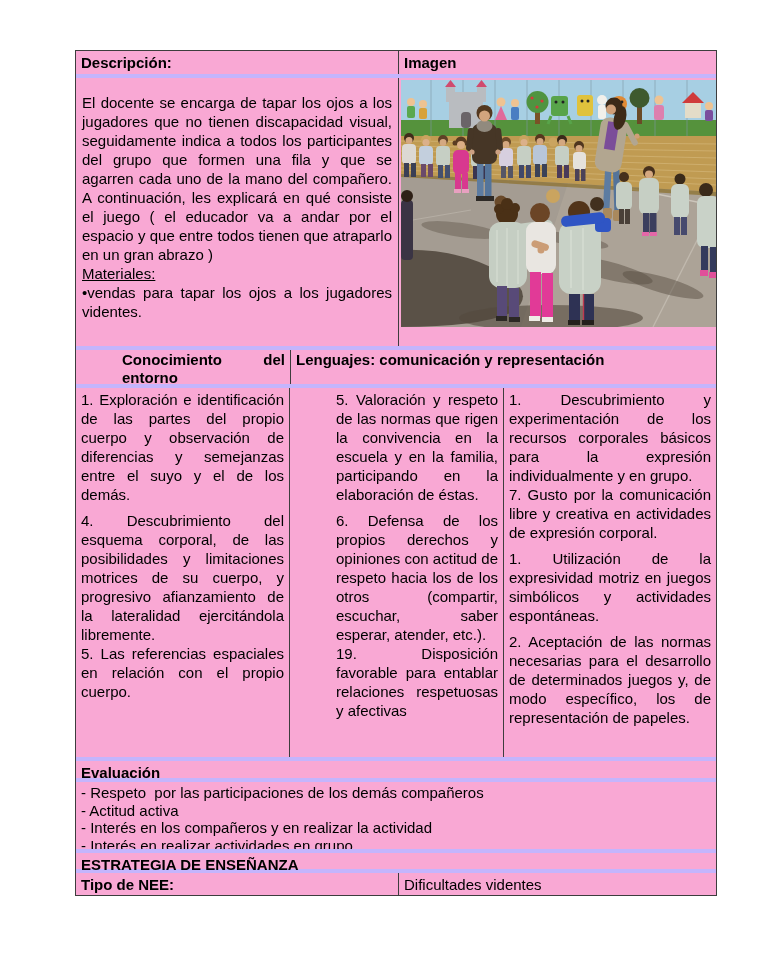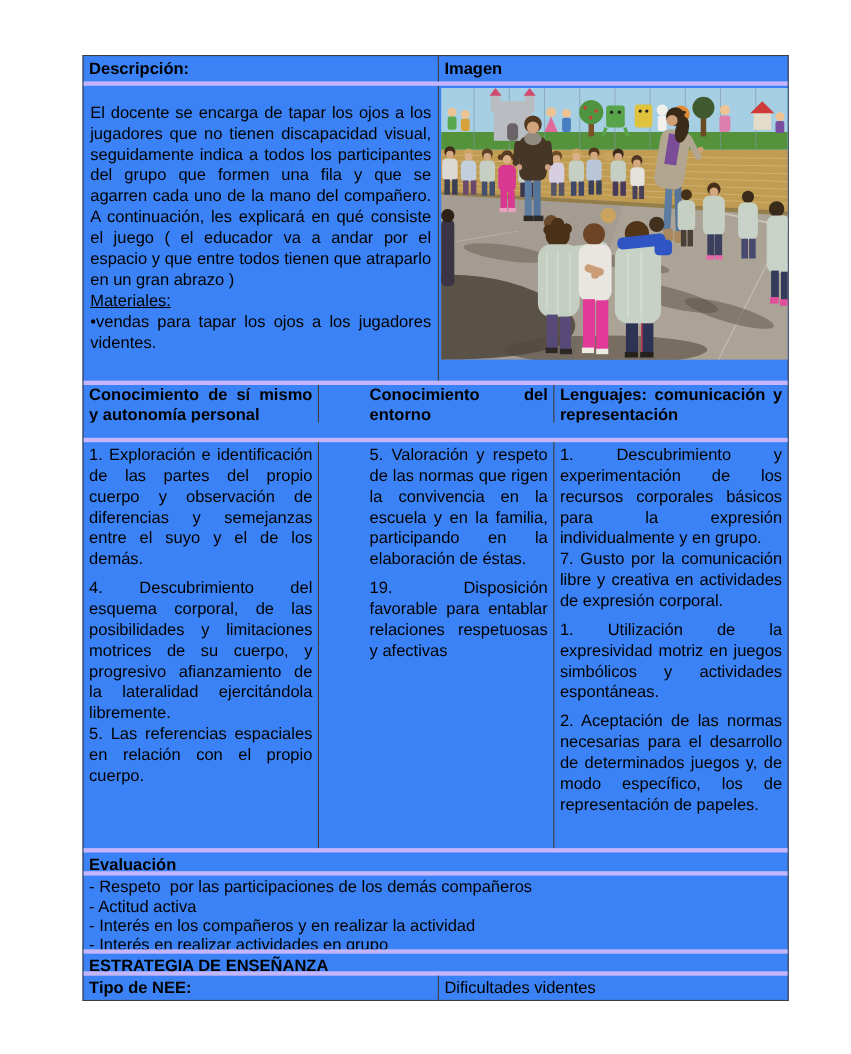--- a/index.html
+++ b/index.html
@@ -3,37 +3,37 @@
 <meta charset="utf-8">
 <style>
   html,body{margin:0;padding:0;}
   body{
     width:774px;height:958px;position:relative;background:#ffffff;
     font-family:"Liberation Sans", sans-serif;color:#000;
     -webkit-font-smoothing:antialiased;
   }
   .doc-table{
     position:absolute;left:75px;top:50px;width:642px;
-    border:1px solid #3d3d3d;background:#3b82f6;box-sizing:border-box;
+    border:1px solid #3d3d3d;background:#f9a8d4;box-sizing:border-box;
   }
   .tr{display:flex;box-sizing:border-box;}
   .tr + .tr{border-top:4px solid #c4b5fd;}
   .td{box-sizing:border-box;padding:2px 5px;font-size:15px;line-height:19px;overflow:hidden;}
   .td + .td{border-left:1px solid #3d3d3d;}
   .hdr{font-weight:bold;}
   .just{text-align:justify;}
   .w-left{width:322px;flex:0 0 322px;}
   .w-right{flex:1;}
   .col1{width:213px;flex:0 0 213px;}
   .col2{width:214px;flex:0 0 214px;padding-left:46px;}
   .col3{flex:1;}
   .r1{height:23px;}
   .r2{height:272px;}
   .r3{height:38px;}
-  .r4{height:373px;margin-top:14px;}
+  .r4{height:373px;}
   .r5{height:21px;}
   .r6{height:71px;}
   .r7{height:20px;flex-direction:column;}
   .r8{height:26px;}
   .r3 .td{padding-top:1px;line-height:18px;}
   .desc-cell{padding:0 6px;}
   .desc-cell .desc-p{margin:15px 0 0 0;}
   .desc-cell .mat-label{text-decoration:underline;margin:0;}
   .desc-cell .mat-item{margin:0;}
   .img-cell{padding:0;}
@@ -347,33 +347,33 @@
             <line x1="24.5" y1="98" x2="24.5" y2="126" stroke="#c03a50" stroke-width="1.4"></line>
             <rect x="9" y="124" width="12" height="5" fill="#24201c"></rect>
               <rect x="23" y="124" width="12" height="5" fill="#24201c"></rect>
           </g>
         </g>
       </svg>
     </div>
   </div>
 
   <div class="tr r3">
-    <div class="td hdr just col1">Conocimiento de sí mismo y autonomía personal</div>
     <div class="td hdr just col2">Conocimiento del entorno</div>
     <div class="td hdr just col3">Lenguajes: comunicación y representación</div>
   </div>
 
   <div class="tr r4">
     <div class="td col1 area-cell">
       <p class="just gap">1. Exploración e identificación de las partes del propio cuerpo y observación de diferencias y semejanzas entre el suyo y el de los demás.</p>
       <p class="just">4. Descubrimiento del esquema corporal, de las posibilidades y limitaciones motrices de su cuerpo, y progresivo afianzamiento de la lateralidad ejercitándola libremente.</p>
       <p class="just">5. Las referencias espaciales en relación con el propio cuerpo.</p>
     </div>
     <div class="td col2 area-cell">
       <p class="just gap">5. Valoración y respeto de las normas que rigen la convivencia en la escuela y en la familia, participando en la elaboración de éstas.</p>
+      <p class="just">6. Defensa de los propios derechos y opiniones con actitud de respeto hacia los de los otros (compartir, escuchar, saber esperar, atender, etc.).</p>
       <p class="just">19. Disposición favorable para entablar relaciones respetuosas y afectivas</p>
     </div>
     <div class="td col3 area-cell">
       <p class="just">1. Descubrimiento y experimentación de los recursos corporales básicos para la expresión individualmente y en grupo.</p>
       <p class="just gap">7. Gusto por la comunicación libre y creativa en actividades de expresión corporal.</p>
       <p class="just gap">1. Utilización de la expresividad motriz en juegos simbólicos y actividades espontáneas.</p>
       <p class="just">2. Aceptación de las normas necesarias para el desarrollo de determinados juegos y, de modo específico, los de representación de papeles.</p>
     </div>
   </div>
 

